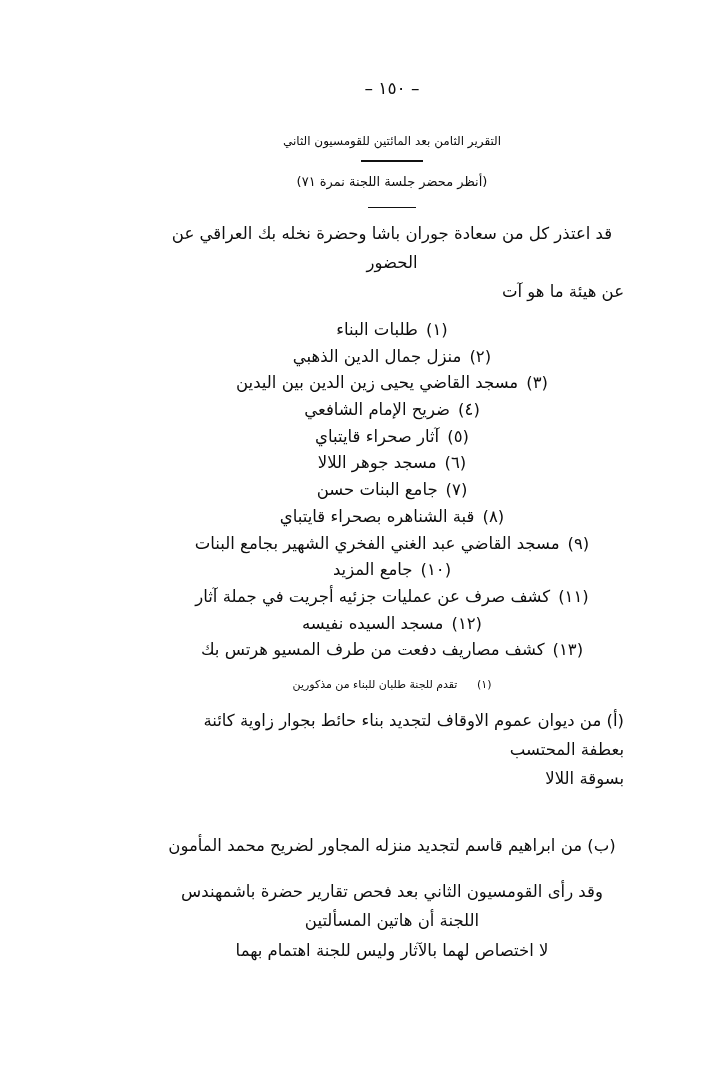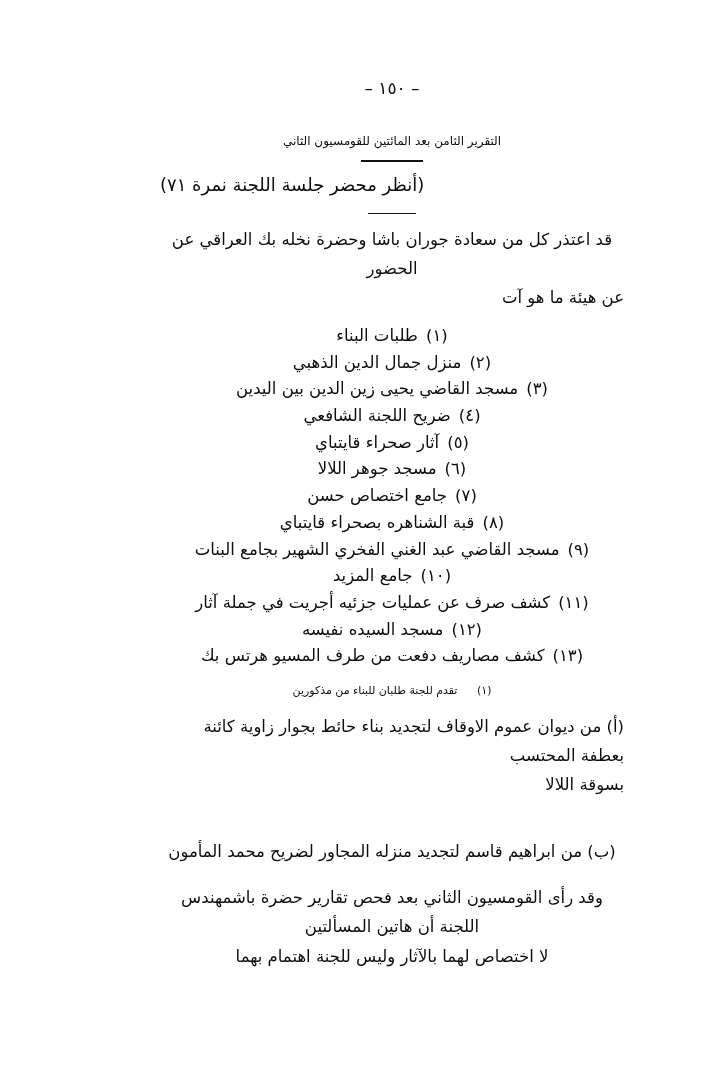--- a/index.html
+++ b/index.html
@@ -40,22 +40,22 @@
   .rule {
     width: 62px;
     height: 1.5px;
     background: #111;
     margin: 9px auto 12px auto;
   }
   .rule.short {
     width: 48px;
   }
   .note-line {
-    text-align: left;
-    font-size: 18px;
+    text-align: center;
+    font-size: 13px;
     direction: rtl;
     margin-bottom: 18px;
   }
   .intro {
     direction: rtl;
     text-align: center;
     font-size: 16.5px;
     line-height: 1.75;
     margin-top: 10px;
     margin-bottom: 10px;
@@ -151,33 +151,33 @@
     <li>
       <span class="idx">(٢)</span>
       <span class="txt">منزل جمال الدين الذهبي</span>
     </li>
     <li>
       <span class="idx">(٣)</span>
       <span class="txt">مسجد القاضي يحيى زين الدين بين اليدين</span>
     </li>
     <li>
       <span class="idx">(٤)</span>
-      <span class="txt">ضريح اللجنة الشافعي</span>
+      <span class="txt">ضريح الإمام الشافعي</span>
     </li>
     <li>
       <span class="idx">(٥)</span>
       <span class="txt">آثار صحراء قايتباي</span>
     </li>
     <li>
       <span class="idx">(٦)</span>
       <span class="txt">مسجد جوهر اللالا</span>
     </li>
     <li>
       <span class="idx">(٧)</span>
-      <span class="txt">جامع اختصاص حسن</span>
+      <span class="txt">جامع البنات حسن</span>
     </li>
     <li>
       <span class="idx">(٨)</span>
       <span class="txt">قبة الشناهره بصحراء قايتباي</span>
     </li>
     <li>
       <span class="idx">(٩)</span>
       <span class="txt">مسجد القاضي عبد الغني الفخري الشهير بجامع البنات</span>
     </li>
     <li>

